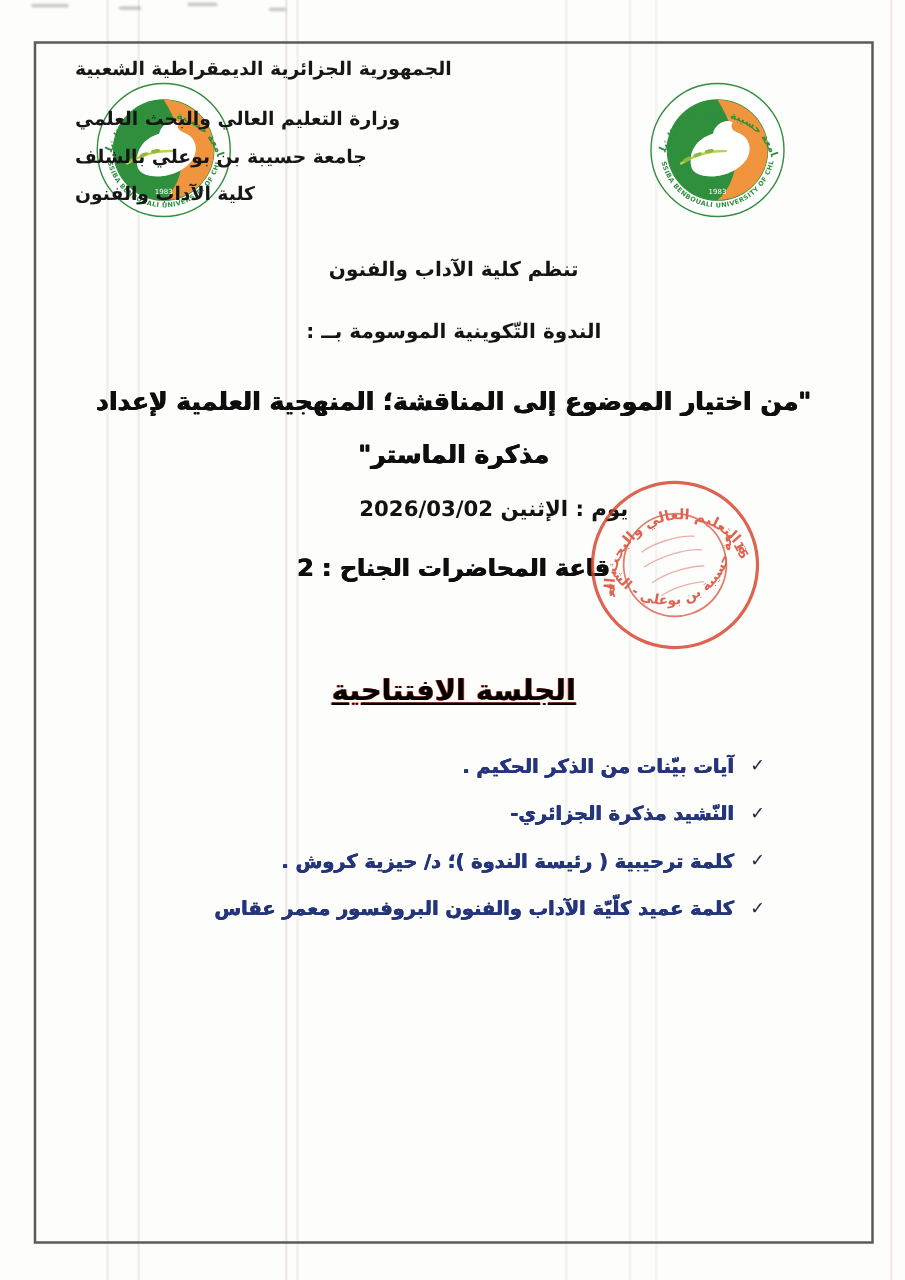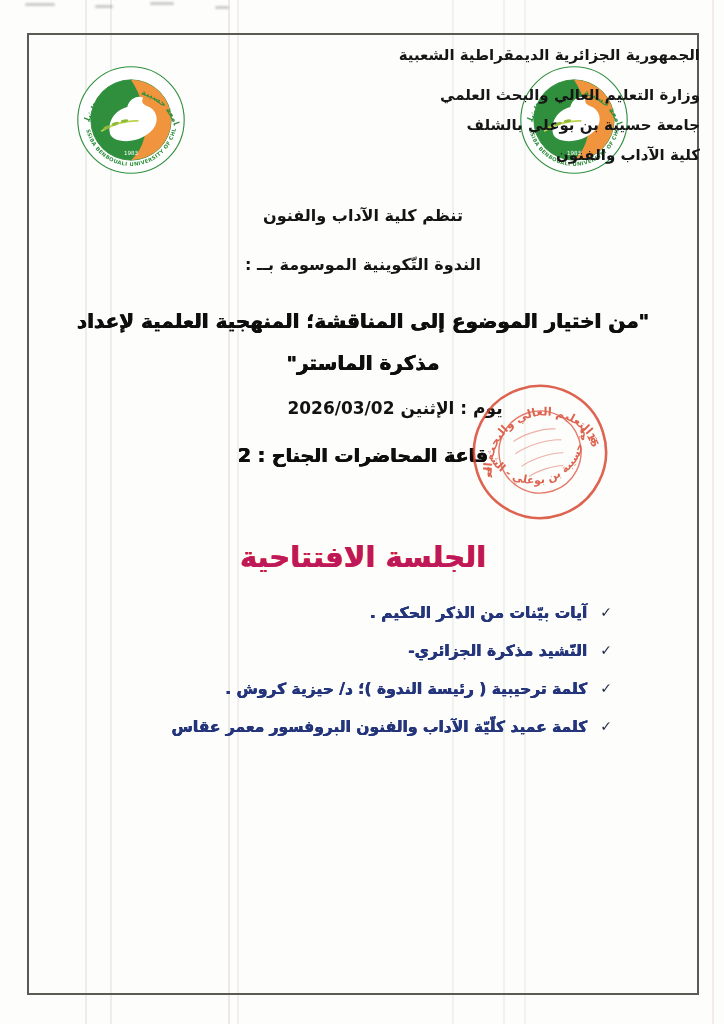--- a/index.html
+++ b/index.html
@@ -4,29 +4,29 @@
 <style>
   html,body{margin:0;padding:0;}
   body{background:#ffffff;font-family:"DejaVu Sans",sans-serif;}
   .page{position:relative;width:724px;height:1024px;background:#fdfdfb;overflow:hidden;}
   
   .scanline{position:absolute;top:0;bottom:0;width:2px;pointer-events:none;}
   .smudge{position:absolute;background:rgba(110,110,110,.35);filter:blur(1px);border-radius:2px;}
   .frame{position:absolute;left:27px;top:33px;width:668px;height:958px;border:2px solid #5c5a55;}
   .abs{position:absolute;}
   .ctr{left:27px;width:672px;text-align:center;}
-  .hdr{left:60px;width:640px;text-align:right;}
+  .hdr{left:60px;width:640px;text-align:left;}
   .ar{direction:rtl;unicode-bidi:embed;}
   .hdr-line{font-size:15px;font-weight:bold;color:#161616;}
   .serifline{font-size:16px;font-weight:bold;color:#141414;}
   .heavy{font-weight:bold;color:#0e0e0e;text-shadow:.4px 0 0 #0e0e0e,-.4px 0 0 #0e0e0e;}
   .title{font-size:20px;line-height:42px;}
   .dateline{font-size:17px;font-weight:bold;color:#121212;padding-left:32px;}
   .venue{font-size:19px;}
-  .red-head{font-size:29px;font-weight:bold;color:#be185d;text-shadow:.5px 0 0 #e8472d,-.5px 0 0 #e8472d;}
+  .red-head{font-size:23px;font-weight:bold;color:#000000;text-shadow:.5px 0 0 #e8472d,-.5px 0 0 #e8472d;text-decoration:underline;}
   .list-row{position:absolute;right:112px;direction:rtl;white-space:nowrap;
             font-size:15.5px;font-weight:bold;color:#24357b;
             text-shadow:.3px 0 0 #24357b,-.3px 0 0 #24357b;}
   .check{display:inline-block;color:#1d2845;font-size:14px;font-weight:bold;
          margin-inline-end:13px;text-shadow:none;transform:translateY(-1px);}
   .logo{position:absolute;width:112px;height:116px;}
   .stamp{position:absolute;left:458px;top:372px;width:164px;height:160px;opacity:.82;}
 </style>
 </head>
 <body>

